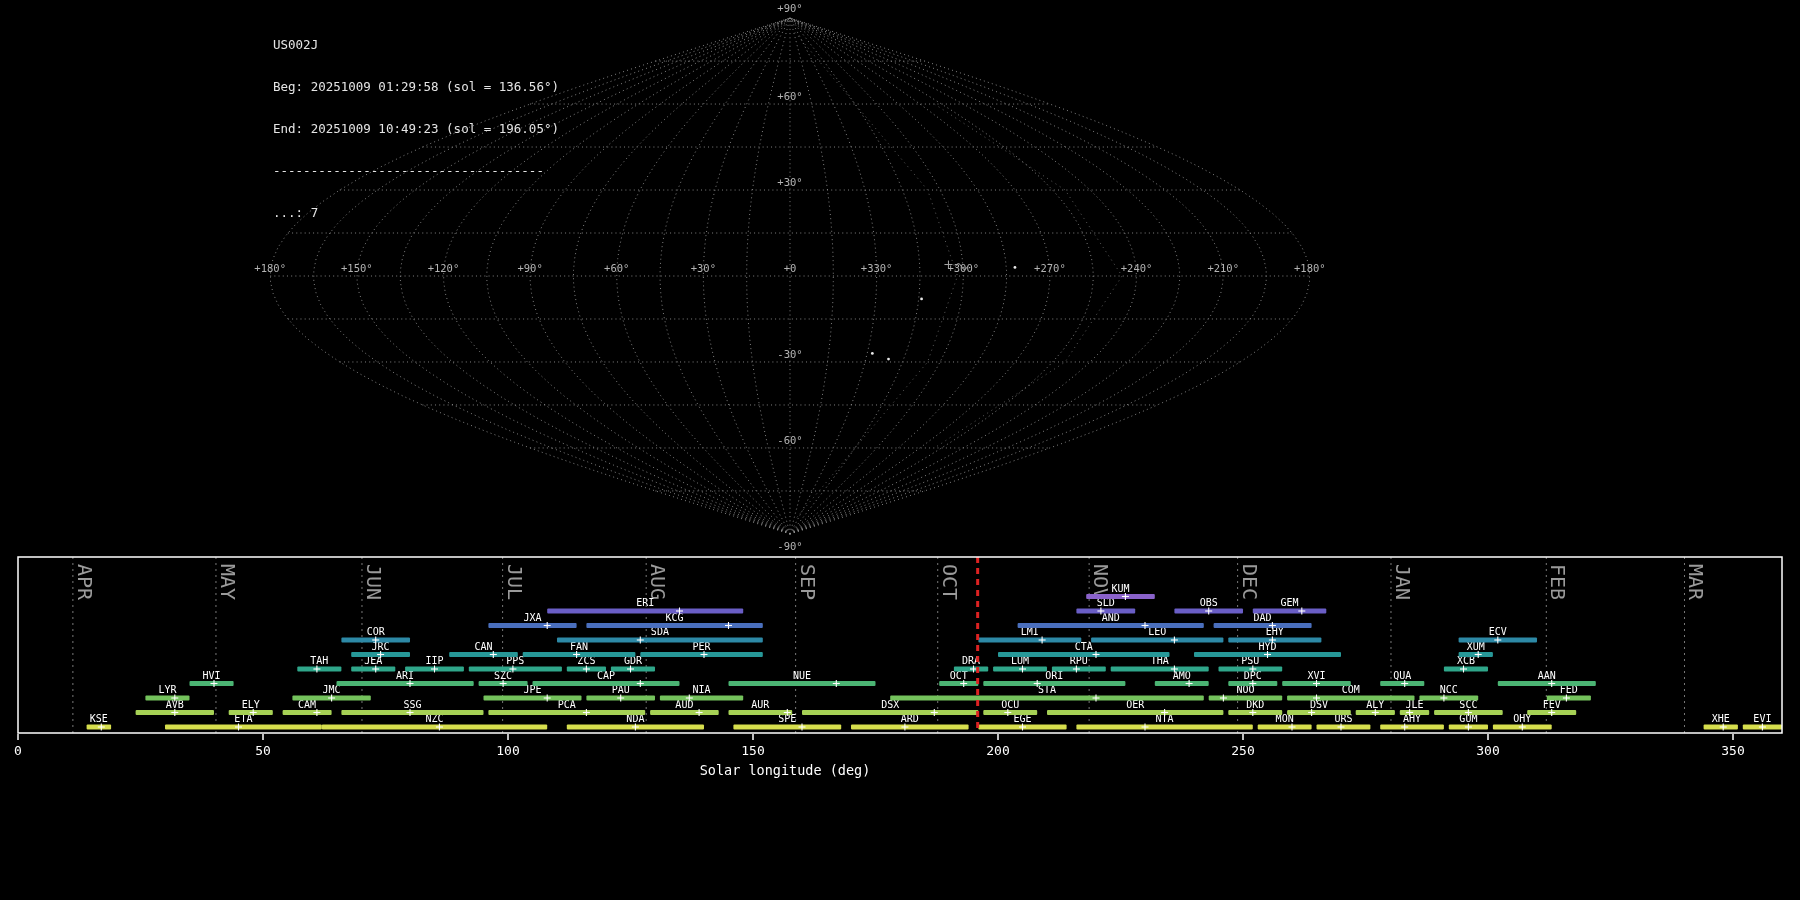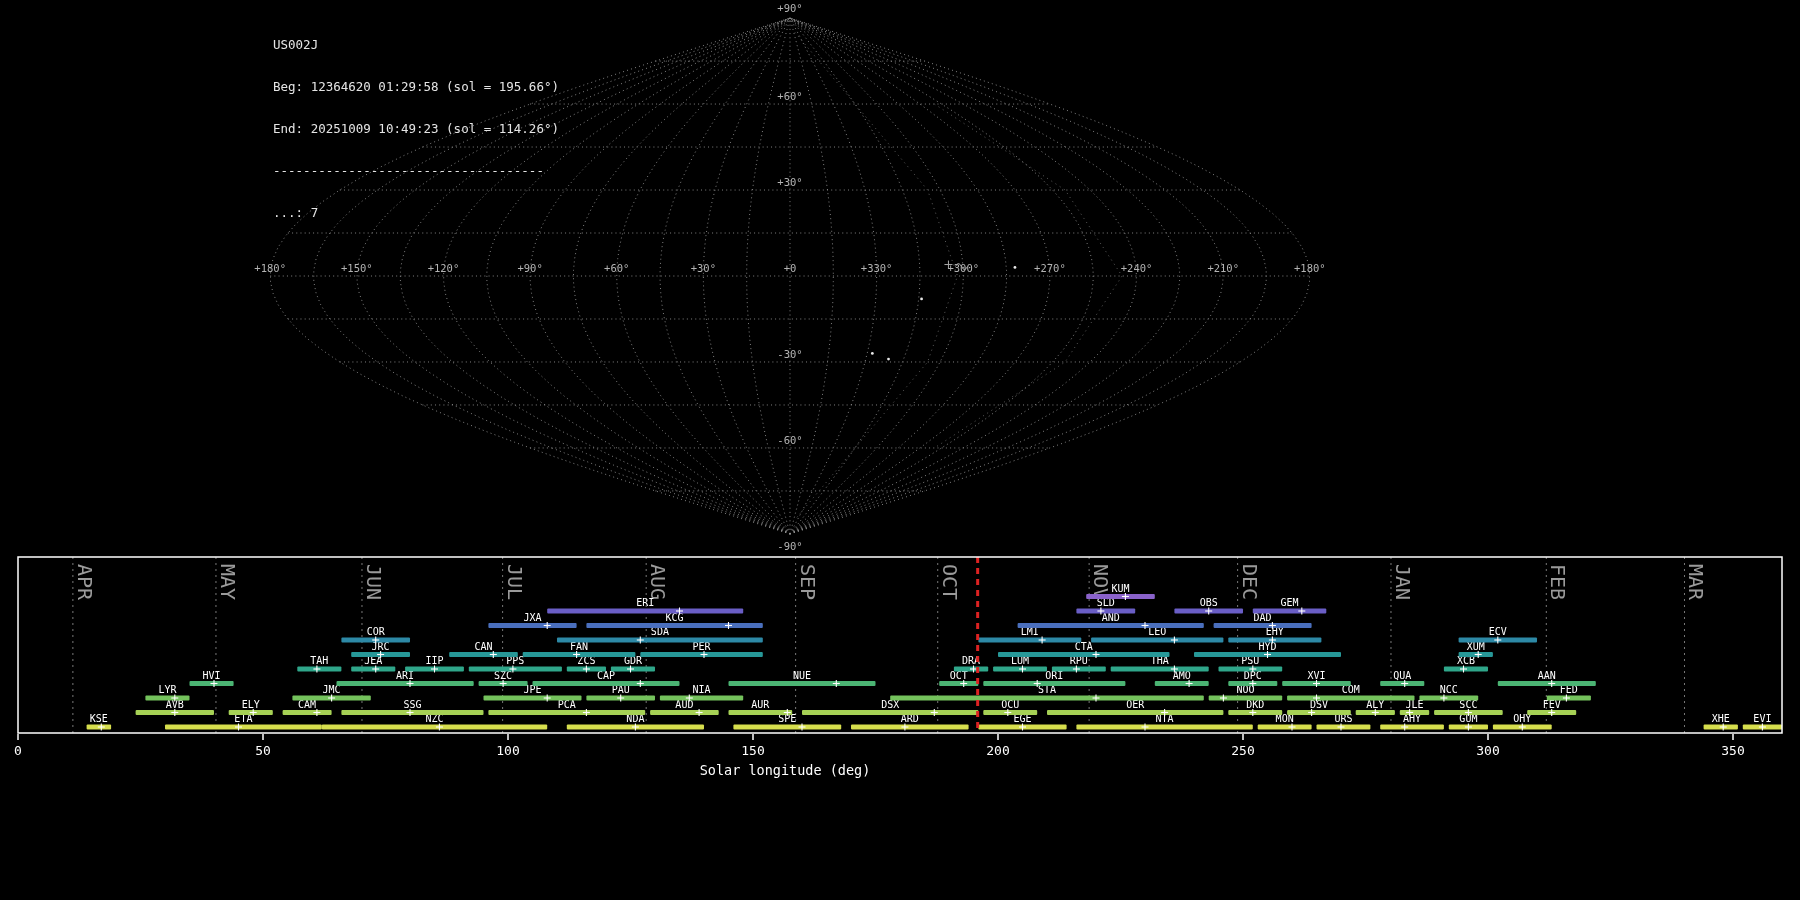--- a/index.html
+++ b/index.html
@@ -9,22 +9,22 @@
         white-space:pre;z-index:5;}
   svg#scene{position:absolute;left:0;top:0;}
   svg text{font-family:"DejaVu Sans Mono", monospace;}
 </style>
 </head>
 <body>
 
 <div class="screen">
   <div class="info">
     <div>US002J</div>
-    <div>Beg: 12364620 01:29:58 (sol = 195.66°)</div>
-    <div>End: 20251009 10:49:23 (sol = 114.26°)</div>
+    <div>Beg: 20251009 01:29:58 (sol = 136.56°)</div>
+    <div>End: 20251009 10:49:23 (sol = 196.05°)</div>
     <div>------------------------------------</div>
     <div>...: 7</div>
   </div>
   <svg id="scene" width="1800" height="900" viewBox="0 0 1800 900">
       <g stroke="#8f8f8f" stroke-width="0.9" stroke-dasharray="1 3.2" fill="none">
         <line x1="655.4555075939056" y1="490.95000000000005" x2="924.5444924060944" y2="490.95000000000005"></line>
         <line x1="530.0799999999999" y1="447.96000000000004" x2="1049.92" y2="447.96000000000004"></line>
         <line x1="422.4176108679851" y1="404.97" x2="1157.582389132015" y2="404.97"></line>
         <line x1="339.80535409669733" y1="361.98" x2="1240.1946459033027" y2="361.98"></line>
         <line x1="287.87311846189067" y1="318.99" x2="1292.1268815381093" y2="318.99"></line>

